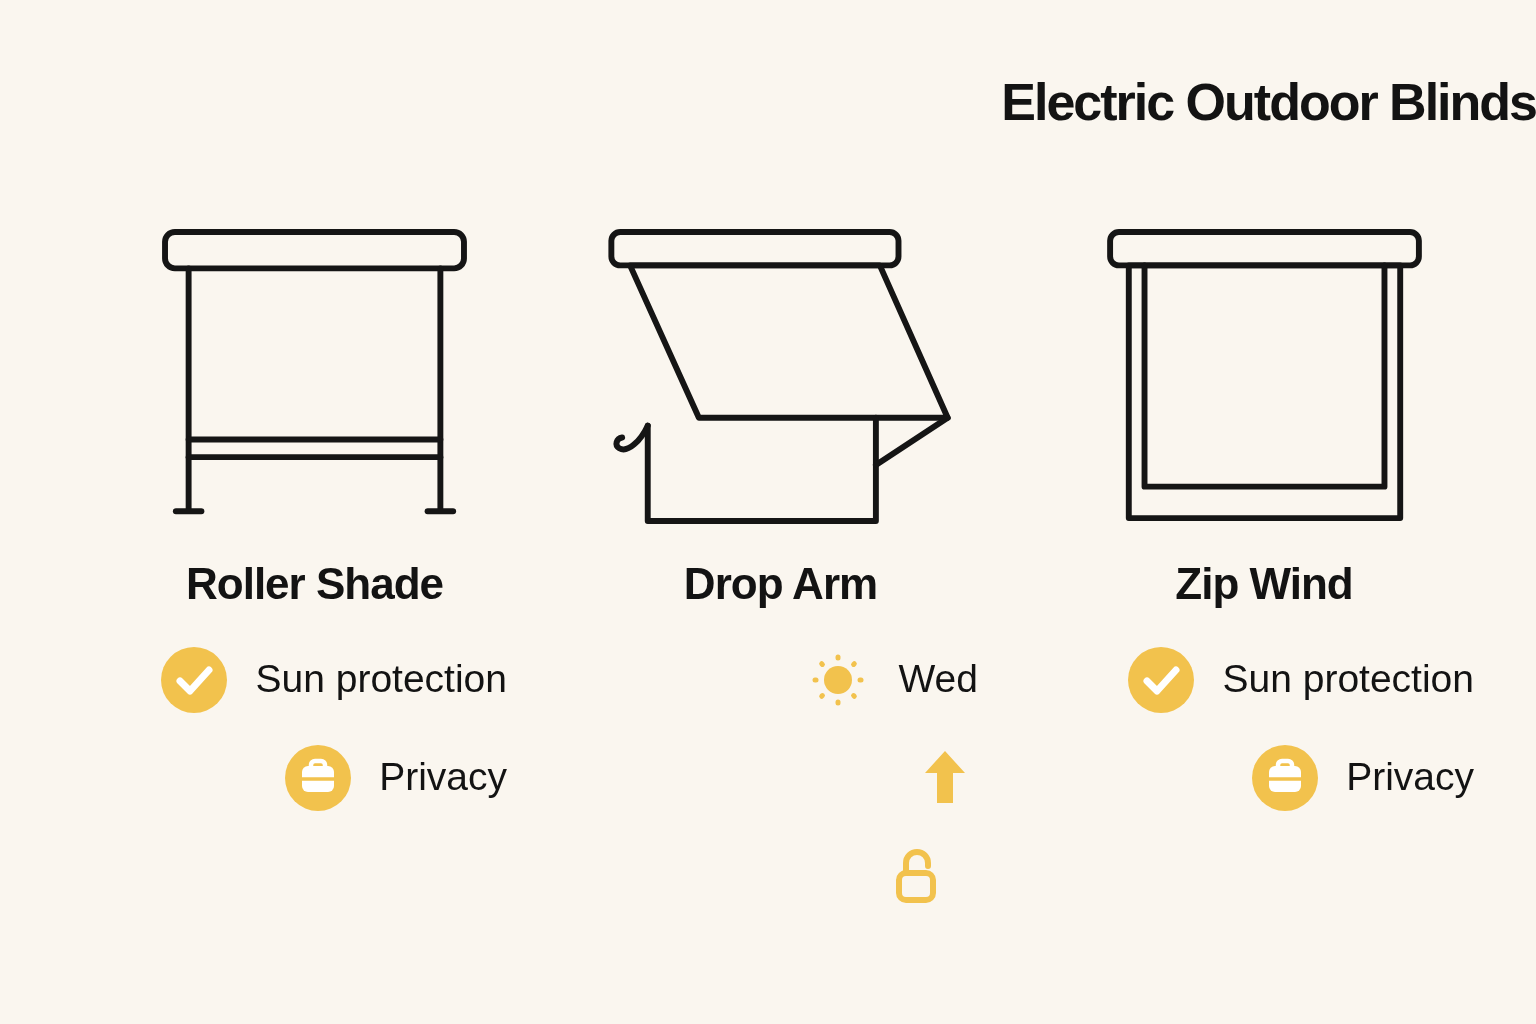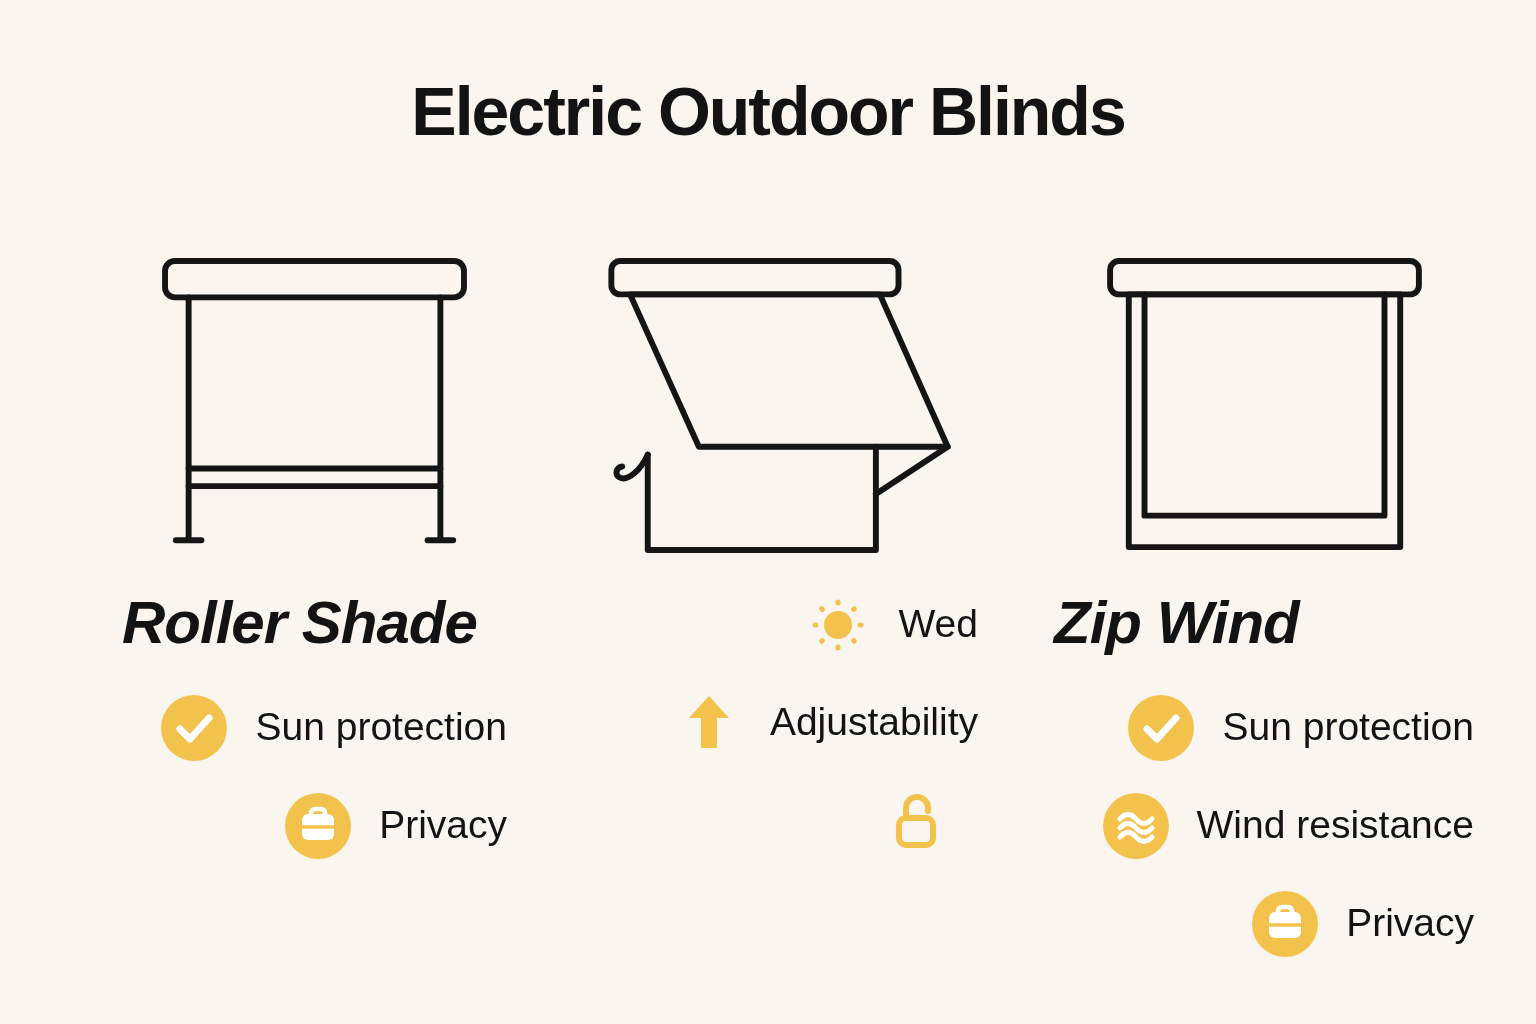--- a/index.html
+++ b/index.html
@@ -3,39 +3,39 @@
 <meta charset="utf-8">
 <style>
   html,body{margin:0;padding:0;}
   body{
     width:1536px;height:1024px;overflow:hidden;
     background:#FAF6EF;color:#131313;
     font-family:"Liberation Sans", sans-serif;
     -webkit-font-smoothing:antialiased;
   }
   .page-title{
-    margin-top:72px;text-align:center;
-    font-size:68px;font-weight:bold;letter-spacing:-2px;
+    margin-top:72px;text-align:right;
+    font-size:52px;font-weight:bold;letter-spacing:-2px;
     color:#131313;
   }
   .columns{
     display:flex;justify-content:space-between;
     padding:62px 62px 0 122px;box-sizing:border-box;
   }
   .col{display:flex;flex-direction:column;}
   .col-1{width:385px;}
   .col-2{width:395px;}
   .col-3{width:420px;}
   .illus{
     height:296px;display:flex;justify-content:center;align-items:flex-start;
   }
   .illus svg{display:block;}
   .col-heading{
-    margin-top:34px;
-    font-size:60px;font-weight:bold;letter-spacing:-1px;font-style:italic;
+    margin-top:34px;text-align:center;
+    font-size:44px;font-weight:bold;letter-spacing:-1px;
   }
   .features{
     margin-top:38px;display:flex;flex-direction:column;gap:32px;align-items:flex-end;
   }
   .feature{
     display:flex;align-items:center;gap:28px;
     font-size:39px;line-height:1.1;
   }
   .icon-box{width:66px;height:66px;flex:0 0 66px;}
   .feature-label{white-space:nowrap;}
@@ -96,20 +96,21 @@
       <svg width="345" height="296" viewBox="0 0 350 301">
         <g class="line-draw">
           <rect x="3" y="3" width="292" height="34" rx="9"></rect>
           <polygon points="22,37 276,37 345,192 92,192"></polygon>
           <polyline points="272,192 272,297 40,297 40,200"></polyline>
           <line x1="345" y1="192" x2="272" y2="240"></line>
           <path d="M40 200 C33 215 20 228 11 223 C6 220 8 213 14 212"></path>
         </g>
       </svg>
     </div>
+    <div class="col-heading">Drop Arm</div>
     <div class="features">
 
       <div class="feature">
         <span class="icon-box">
           <svg width="66" height="66" viewBox="0 0 66 66">
             <circle cx="33" cy="33" r="14" fill="#F2C24D"></circle>
             <g stroke="#F2C24D" stroke-width="5" stroke-linecap="round" stroke-dasharray="1 8">
               <line x1="55" y1="33" x2="62" y2="33"></line>
               <line x1="11" y1="33" x2="4" y2="33"></line>
               <line x1="33" y1="55" x2="33" y2="62"></line>
@@ -123,21 +124,20 @@
         </span>
         <span class="feature-label">Wed</span>
       </div>
 
       <div class="feature">
         <span class="icon-box">
           <svg width="66" height="66" viewBox="0 0 66 66">
             <path d="M33 6 L53 28 L41 28 L41 58 L25 58 L25 28 L13 28 Z" fill="#F2C24D"></path>
           </svg>
         </span>
-        <span class="feature-label">Adjustability</span>
       </div>
 
       <div class="feature">
         <span class="icon-box">
           <svg width="66" height="66" viewBox="0 0 66 66">
             <g stroke="#F2C24D" stroke-width="6" fill="none" stroke-linecap="round" stroke-linejoin="round">
               <rect x="15" y="30" width="34" height="27" rx="7"></rect>
               <path d="M22 30 V20 a11 11 0 0 1 22 0 v3"></path>
             </g>
           </svg>
@@ -164,33 +164,20 @@
       <div class="feature">
         <span class="icon-box">
           <svg width="66" height="66" viewBox="0 0 66 66">
             <circle cx="33" cy="33" r="33" fill="#F2C24D"></circle>
             <path d="M19 34 L29 44 L48 23" stroke="#FFFFFF" stroke-width="7" fill="none" stroke-linecap="round" stroke-linejoin="round"></path>
           </svg>
         </span>
         <span class="feature-label">Sun protection</span>
       </div>
 
-      <div class="feature">
-        <span class="icon-box">
-          <svg width="66" height="66" viewBox="0 0 66 66">
-            <circle cx="33" cy="33" r="33" fill="#F2C24D"></circle>
-            <g stroke="#FFFFFF" stroke-width="5" fill="none" stroke-linecap="round">
-              <path d="M17 26 c5 -6 11 -6 16 0 c5 6 11 6 16 0"></path>
-              <path d="M17 35 c5 -6 11 -6 16 0 c5 6 11 6 16 0"></path>
-              <path d="M17 44 c5 -6 11 -6 16 0 c5 6 11 6 16 0"></path>
-            </g>
-          </svg>
-        </span>
-        <span class="feature-label">Wind resistance</span>
-      </div>
 
       <div class="feature">
         <span class="icon-box">
           <svg width="66" height="66" viewBox="0 0 66 66">
             <circle cx="33" cy="33" r="33" fill="#F2C24D"></circle>
             <path d="M26 21 v-1 a4 4 0 0 1 4 -4 h6 a4 4 0 0 1 4 4 v1" stroke="#FFFFFF" stroke-width="4.5" fill="none" stroke-linecap="round"></path>
             <rect x="17" y="21" width="32" height="26" rx="6" fill="#FFFFFF"></rect>
             <line x1="17" y1="34" x2="49" y2="34" stroke="#F2C24D" stroke-width="3.5"></line>
           </svg>
         </span>

